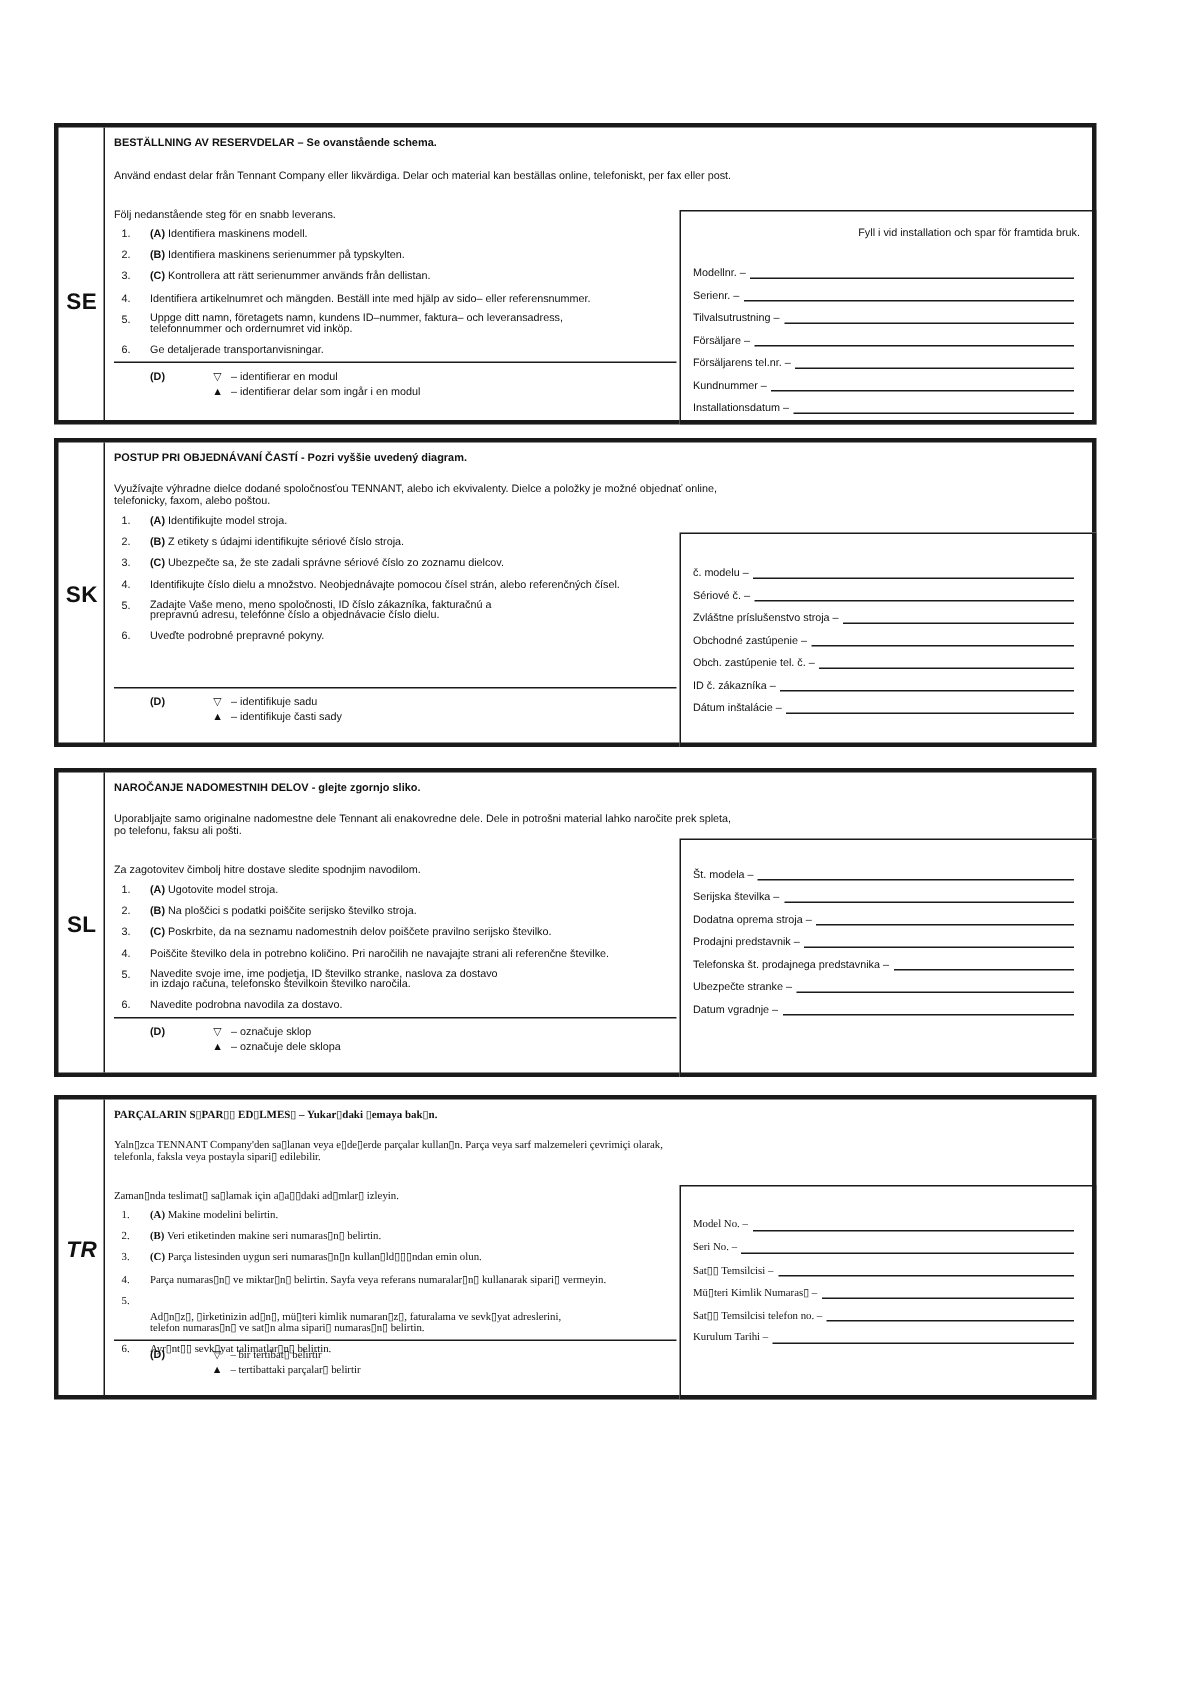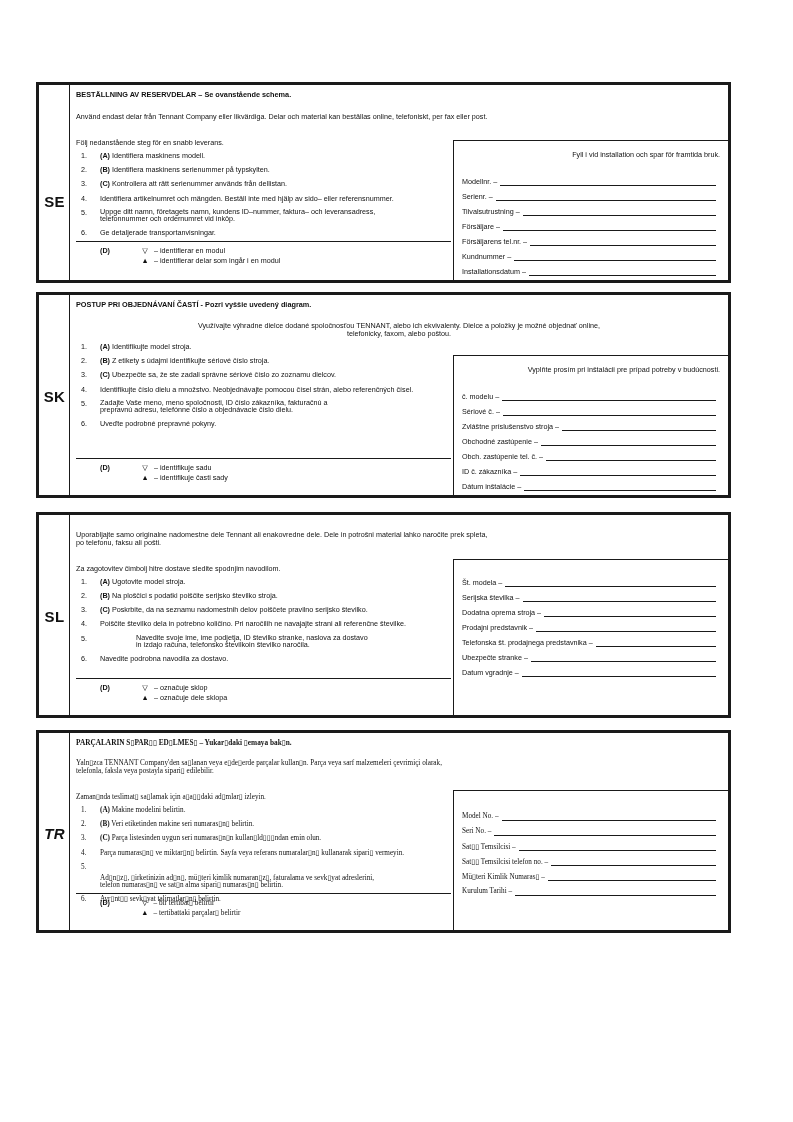--- a/index.html
+++ b/index.html
@@ -132,21 +132,21 @@
       </div>
   </div>
 </div>
 
 <div class="block" style="top:292px; height:206px;">
   <div class="code-col">
     <div class="code" style="top:93px;">SK</div>
   </div>
   <div class="main">
     <div class="title">POSTUP PRI OBJEDNÁVANÍ ČASTÍ - Pozri vyššie uvedený diagram.</div>
-    <div class="para" style="white-space:pre-line; line-height:1.1;text-align:center;">Využívajte výhradne dielce dodané spoločnosťou TENNANT, alebo ich ekvivalenty. Dielce a položky je možné objednať online,
+    <div class="para" style="white-space:pre-line; line-height:1.1;">Využívajte výhradne dielce dodané spoločnosťou TENNANT, alebo ich ekvivalenty. Dielce a položky je možné objednať online,
 telefonicky, faxom, alebo poštou.</div>
     <div class="steps">
       <div class="step">
           <span class="num">1.</span>
           <span class="txt"><b>(A)</b><span> Identifikujte model stroja.</span></span>
         </div>
       <div class="step">
           <span class="num">2.</span>
           <span class="txt"><b>(B)</b><span> Z etikety s údajmi identifikujte sériové číslo stroja.</span></span>
         </div>
@@ -171,21 +171,20 @@
     <div class="legend-rule" style="top:160px; width:375px;"></div>
     <div class="legend" style="top:165px;">
       <span class="d">(D)</span>
       <span class="rows">
         <div><span class="sym">▽</span> <span>– identifikuje sadu</span></div>
         <div><span class="sym">▲</span> <span>– identifikuje časti sady</span></div>
       </span>
     </div>
   </div>
   <div class="formbox" style="width:278px; height:143px;">
-    <div class="form-title">Vyplňte prosím pri inštalácii pre prípad potreby v budúcnosti.</div>
     <div style="height:15px;"></div>
     <div class="field">
         <span class="lbl">č. modelu –</span>
         <span class="line"></span>
       </div>
     <div class="field">
         <span class="lbl">Sériové č. –</span>
         <span class="line"></span>
       </div>
     <div class="field">
@@ -209,20 +208,21 @@
         <span class="line"></span>
       </div>
   </div>
 </div>
 
 <div class="block" style="top:512px; height:206px;">
   <div class="code-col">
     <div class="code" style="top:93px;">SL</div>
   </div>
   <div class="main">
+    <div class="title">NAROČANJE NADOMESTNIH DELOV - glejte zgornjo sliko.</div>
     <div class="para" style="white-space:pre-line; line-height:1.1;">Uporabljajte samo originalne nadomestne dele Tennant ali enakovredne dele. Dele in potrošni material lahko naročite prek spleta,
 po telefonu, faksu ali pošti.</div>
     <div class="para2">Za zagotovitev čimbolj hitre dostave sledite spodnjim navodilom.</div>
     <div class="steps">
       <div class="step">
           <span class="num">1.</span>
           <span class="txt"><b>(A)</b><span> Ugotovite model stroja.</span></span>
         </div>
       <div class="step">
           <span class="num">2.</span>
@@ -231,21 +231,21 @@
       <div class="step">
           <span class="num">3.</span>
           <span class="txt"><b>(C)</b><span> Poskrbite, da na seznamu nadomestnih delov poiščete pravilno serijsko številko.</span></span>
         </div>
       <div class="step">
           <span class="num">4.</span>
           <span class="txt"><span>Poiščite številko dela in potrebno količino. Pri naročilih ne navajajte strani ali referenčne številke.</span></span>
         </div>
       <div class="step">
           <span class="num">5.</span>
-          <span class="txt" style="white-space:pre-line; line-height:1.05;margin-left:36px;"><span>Navedite svoje ime, ime podjetja, ID številko stranke, naslova za dostavo
+          <span class="txt" style="white-space:pre-line; line-height:1.05;"><span>Navedite svoje ime, ime podjetja, ID številko stranke, naslova za dostavo
 in izdajo računa, telefonsko številkoin številko naročila.</span></span>
         </div>
       <div class="step">
           <span class="num">6.</span>
           <span class="txt"><span>Navedite podrobna navodila za dostavo.</span></span>
         </div>
     </div>
     <div class="legend-rule" style="top:160px; width:375px;"></div>
     <div class="legend" style="top:165px;">
       <span class="d">(D)</span>
@@ -341,25 +341,25 @@
       </div>
     <div class="field">
         <span class="lbl">Seri No. –</span>
         <span class="line"></span>
       </div>
     <div class="field">
         <span class="lbl">Sat▯▯ Temsilcisi –</span>
         <span class="line"></span>
       </div>
     <div class="field">
+        <span class="lbl">Mü▯teri Kimlik Numaras▯ –</span>
+        <span class="line"></span>
+      </div>
+    <div class="field">
         <span class="lbl">Sat▯▯ Temsilcisi telefon no. –</span>
         <span class="line"></span>
       </div>
     <div class="field">
-        <span class="lbl">Mü▯teri Kimlik Numaras▯ –</span>
-        <span class="line"></span>
-      </div>
-    <div class="field">
         <span class="lbl">Kurulum Tarihi –</span>
         <span class="line"></span>
       </div>
   </div>
 </div>
 
 </body></html>

